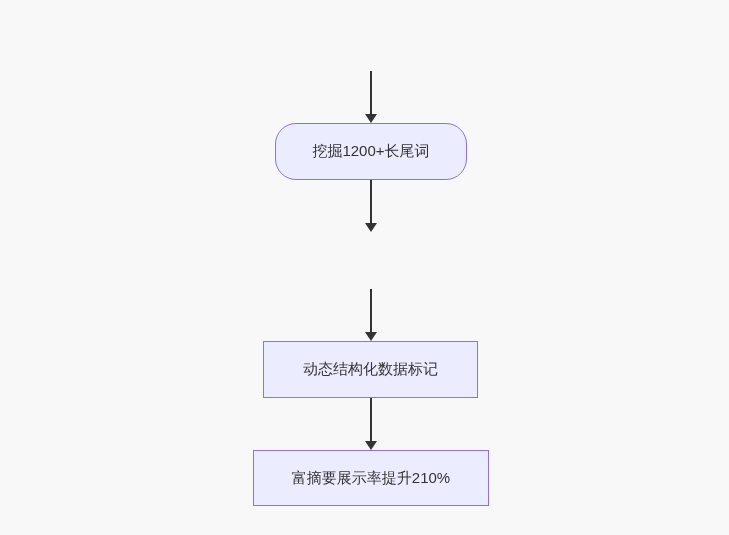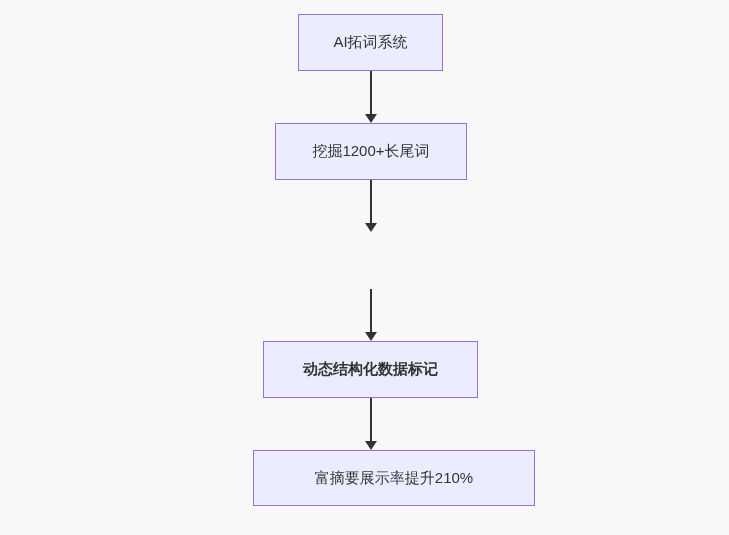--- a/index.html
+++ b/index.html
@@ -26,24 +26,24 @@
     border: 1px solid #9370DB;
     color: #333333;
     font-size: 15px;
     display: flex;
     align-items: center;
     justify-content: center;
     text-align: center;
     white-space: nowrap;
   }
   .node-1 { left: 298px; top: 14px;  width: 145px; height: 57px; }
-  .node-2 { left: 275px; top: 123px; width: 192px; height: 57px; }
+  .node-2 { left: 275px; top: 123px; width: 192px; height: 57px; border-radius: 21px; }
   .node-3 { left: 260px; top: 232px; width: 222px; height: 57px; }
-  .node-4 { left: 263px; top: 341px; width: 215px; height: 57px; font-weight: bold; }
-  .node-5 { left: 253px; top: 450px; width: 282px; height: 56px; }
+  .node-4 { left: 263px; top: 341px; width: 215px; height: 57px; }
+  .node-5 { left: 253px; top: 450px; width: 236px; height: 56px; }
 
   .arrow {
     position: absolute;
     left: 364px;
     width: 13px;
     display: flex;
     flex-direction: column;
     align-items: center;
   }
   .arrow-1 { top: 71px;  height: 52px; }
@@ -61,21 +61,20 @@
     border-left: 6px solid transparent;
     border-right: 6px solid transparent;
     border-top: 9px solid #333333;
   }
 </style>
 </head>
 <body>
 
 <div class="canvas">
 
-  <div class="node node-1">AI拓词系统</div>
 
   <div class="arrow arrow-1">
     <div class="shaft"></div>
     <div class="head"></div>
   </div>
 
   <div class="node node-2">挖掘1200+长尾词</div>
 
   <div class="arrow arrow-2">
     <div class="shaft"></div>

